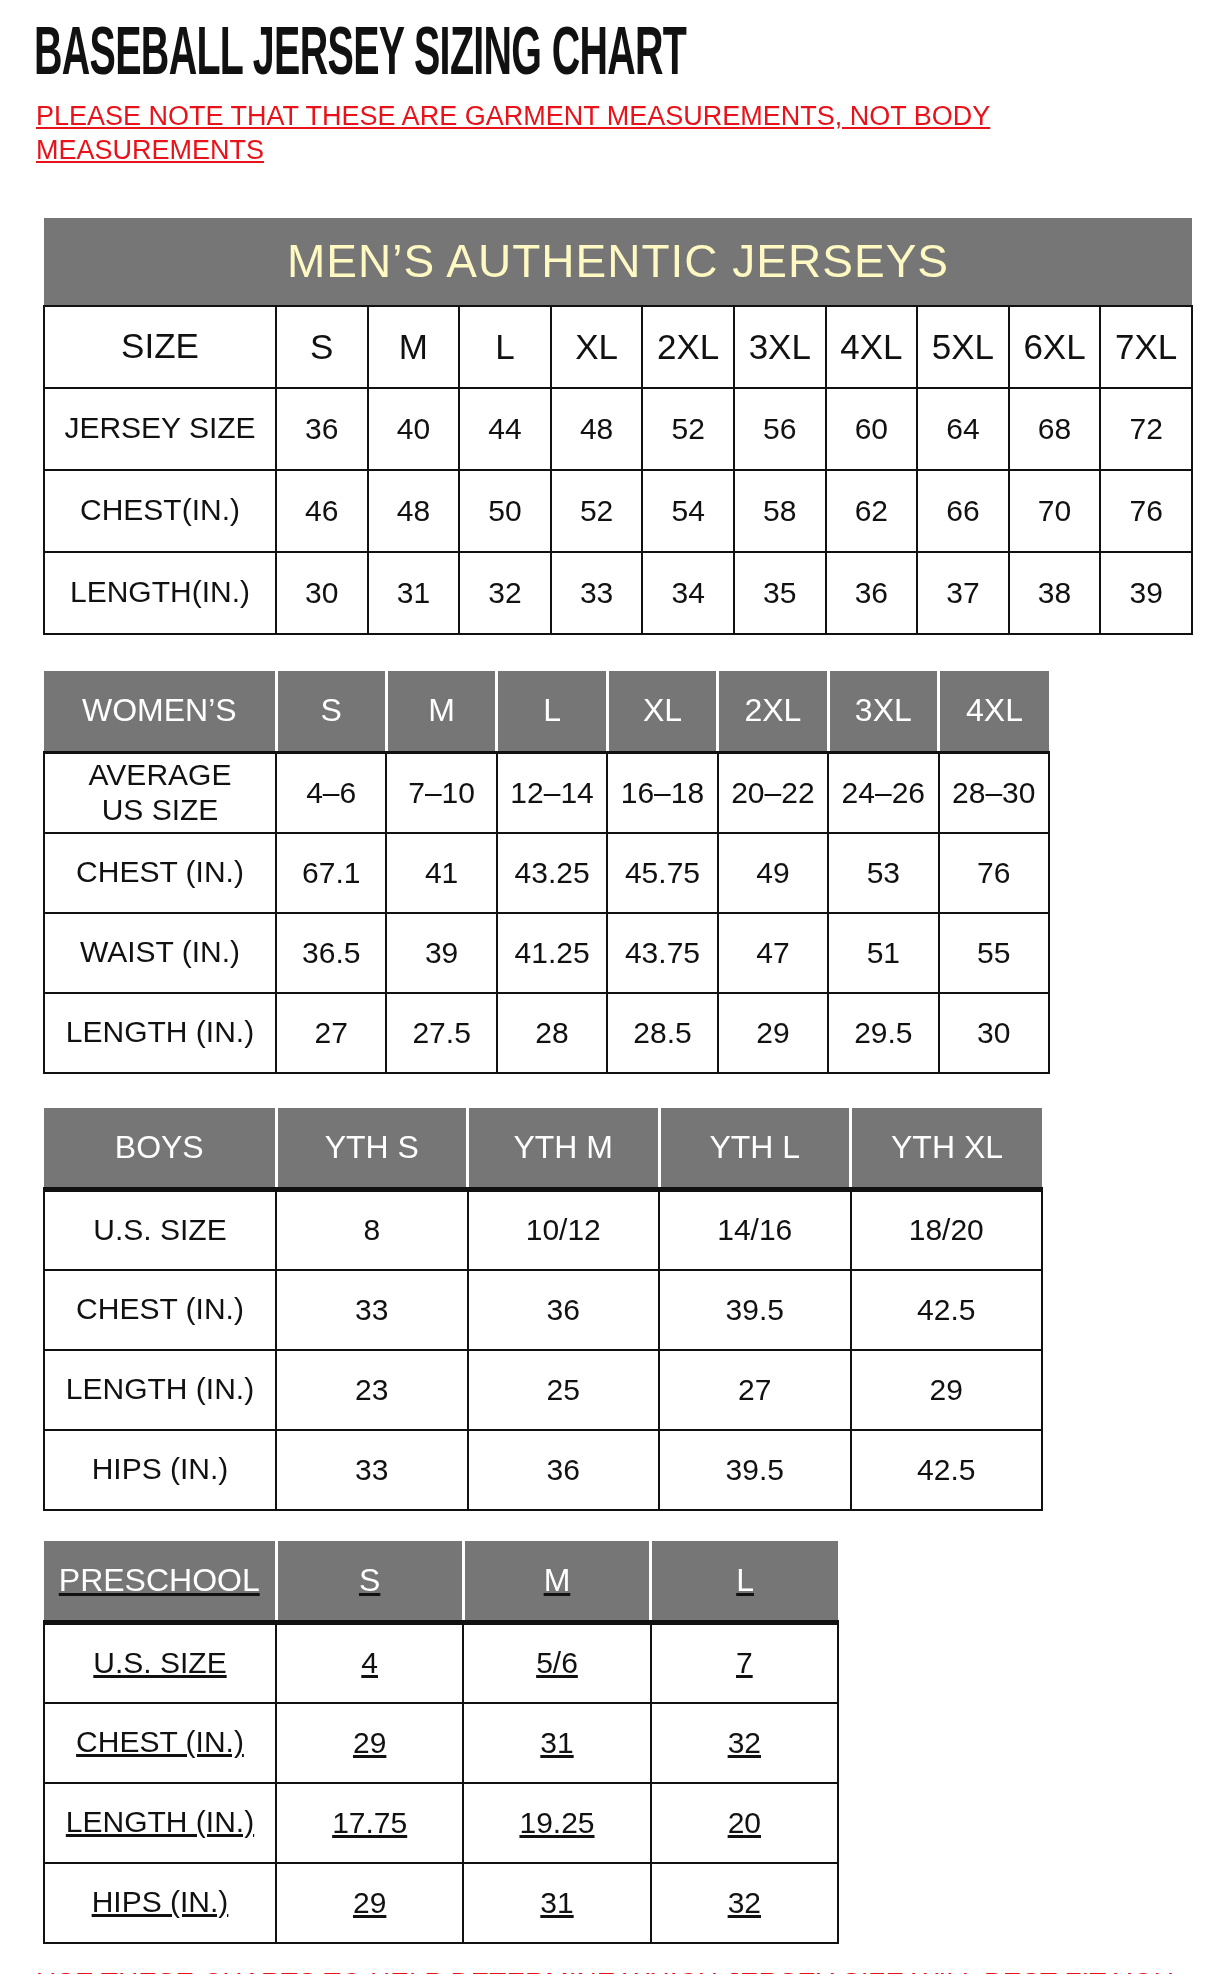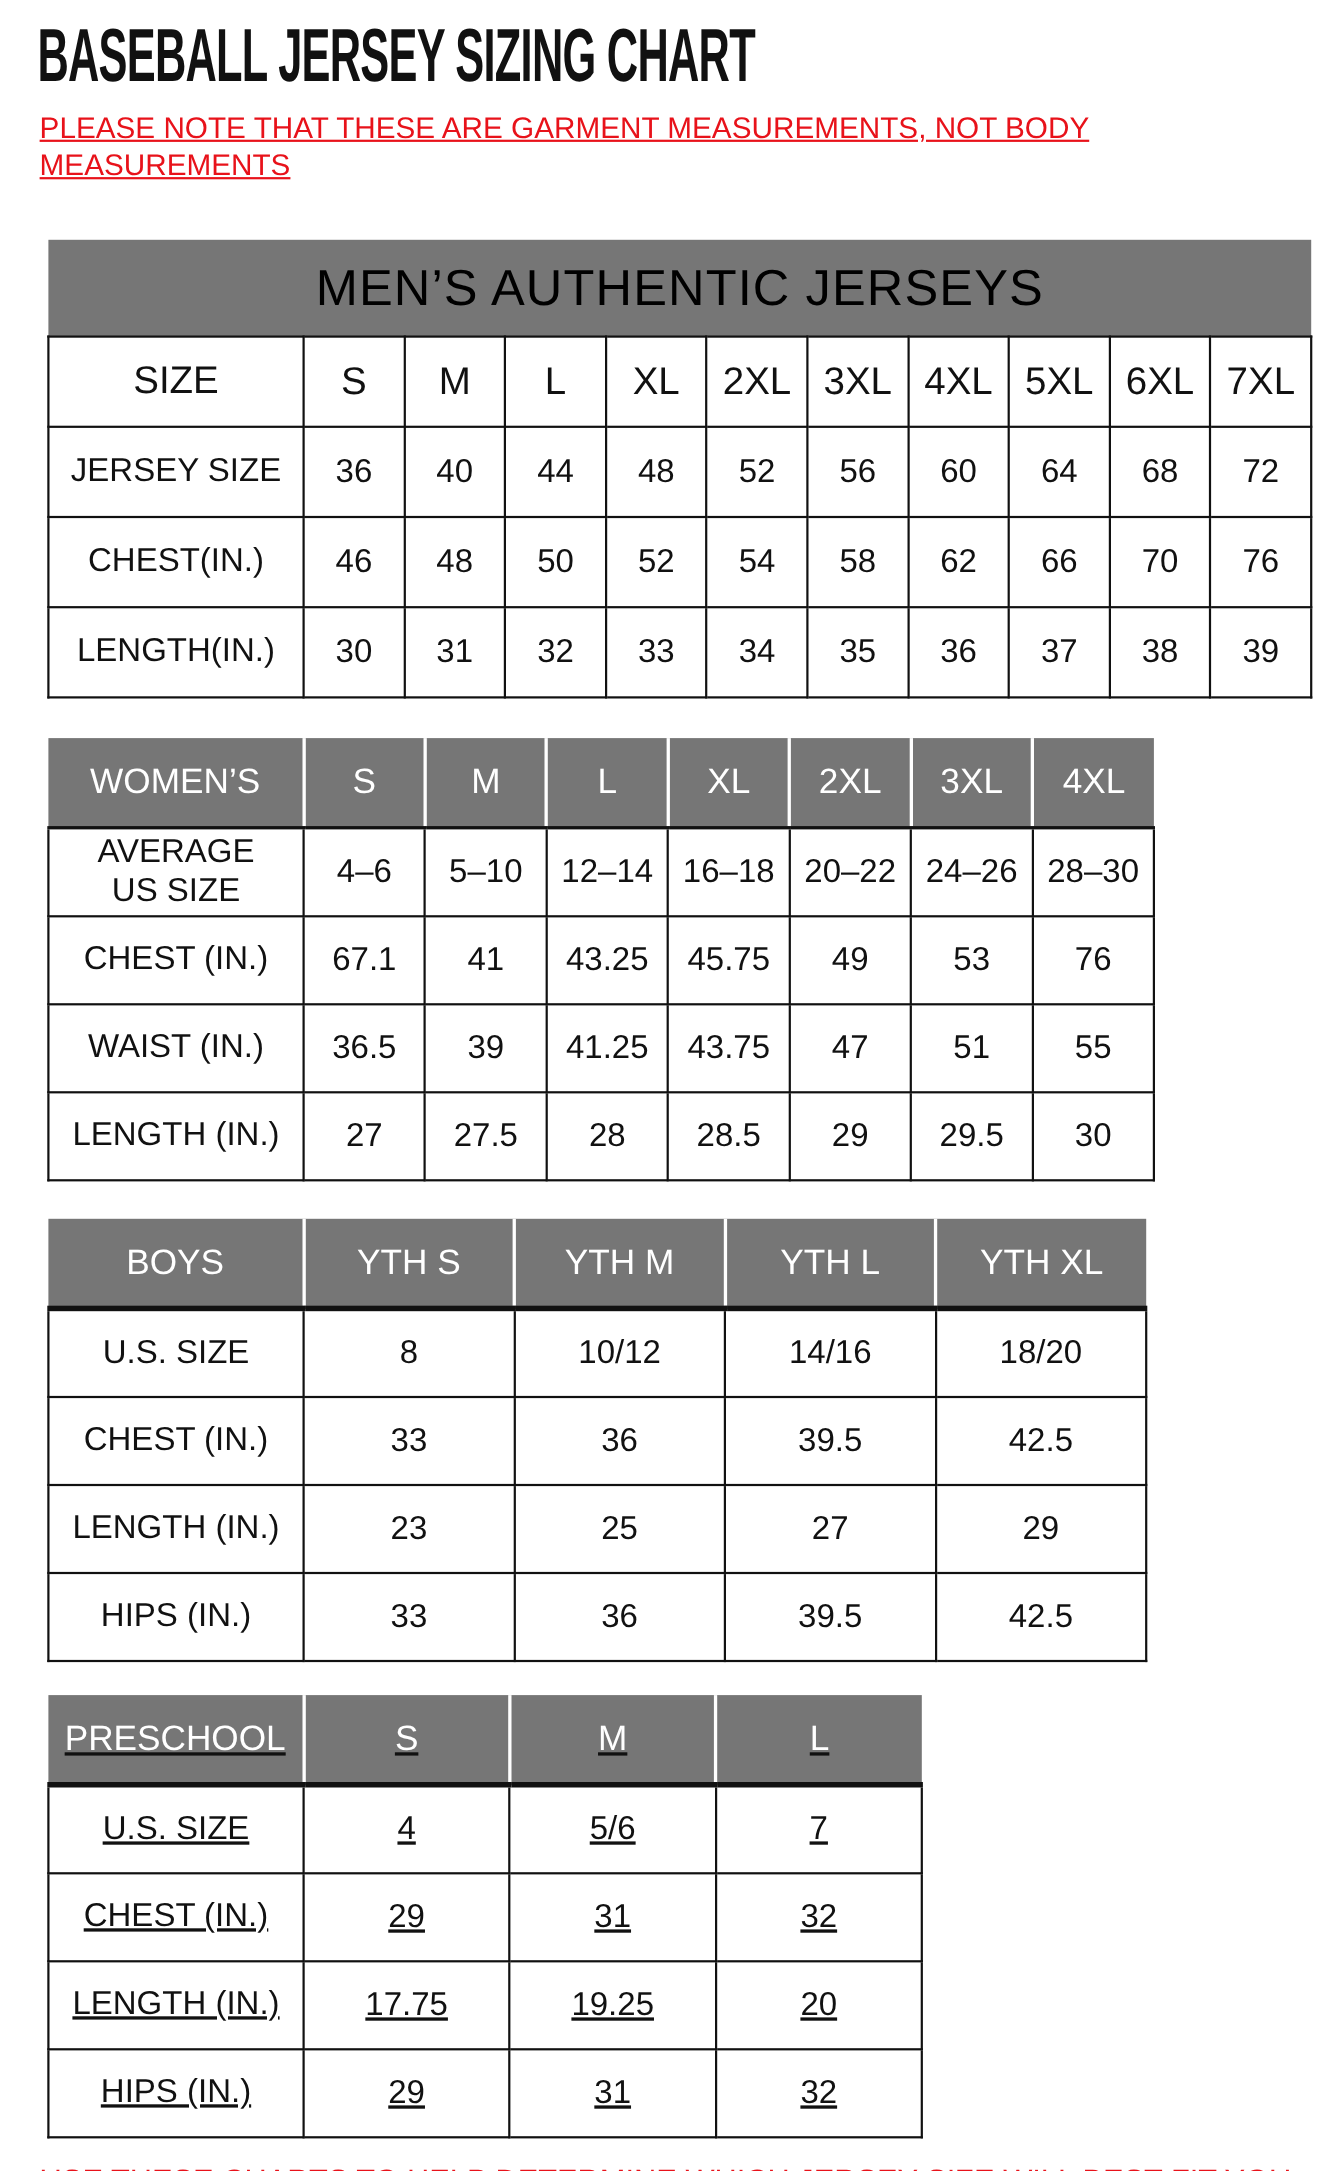--- a/index.html
+++ b/index.html
@@ -39,21 +39,21 @@
   .t-mens{width:1150px;margin-top:50px;}
   .t-womens{width:1007px;margin-top:36px;}
   .t-boys{width:1000px;margin-top:34px;}
   .t-preschool{width:796px;margin-top:30px;text-decoration:underline;}
   col.c-label{width:232px;}
   td{
     text-align:center;vertical-align:middle;
     font-size:30px;color:var(--text);
   }
   td.banner-cell{
-    background:var(--gray);color:#000000;
+    background:var(--gray);color:#fef9c3;
     height:88px;font-size:46px;letter-spacing:1px;
     border:none;
   }
   tr.hd-plain td{
     height:82px;border:2px solid var(--line);font-size:35px;
   }
   tr.hd-gray td{
     background:var(--gray);color:#ffffff;
     height:82px;font-size:32px;border:none;text-align:center;
   }
@@ -174,21 +174,21 @@
           <td>L</td>
           <td>XL</td>
           <td>2XL</td>
           <td>3XL</td>
           <td>4XL</td>
         </tr>
         <tr class="data-row">
           <td class="label-cell">AVERAGE
 US SIZE</td>
           <td>4–6</td>
-          <td>5–10</td>
+          <td>7–10</td>
           <td>12–14</td>
           <td>16–18</td>
           <td>20–22</td>
           <td>24–26</td>
           <td>28–30</td>
         </tr>
         <tr class="data-row">
           <td class="label-cell">CHEST (IN.)</td>
           <td>67.1</td>
           <td>41</td>

